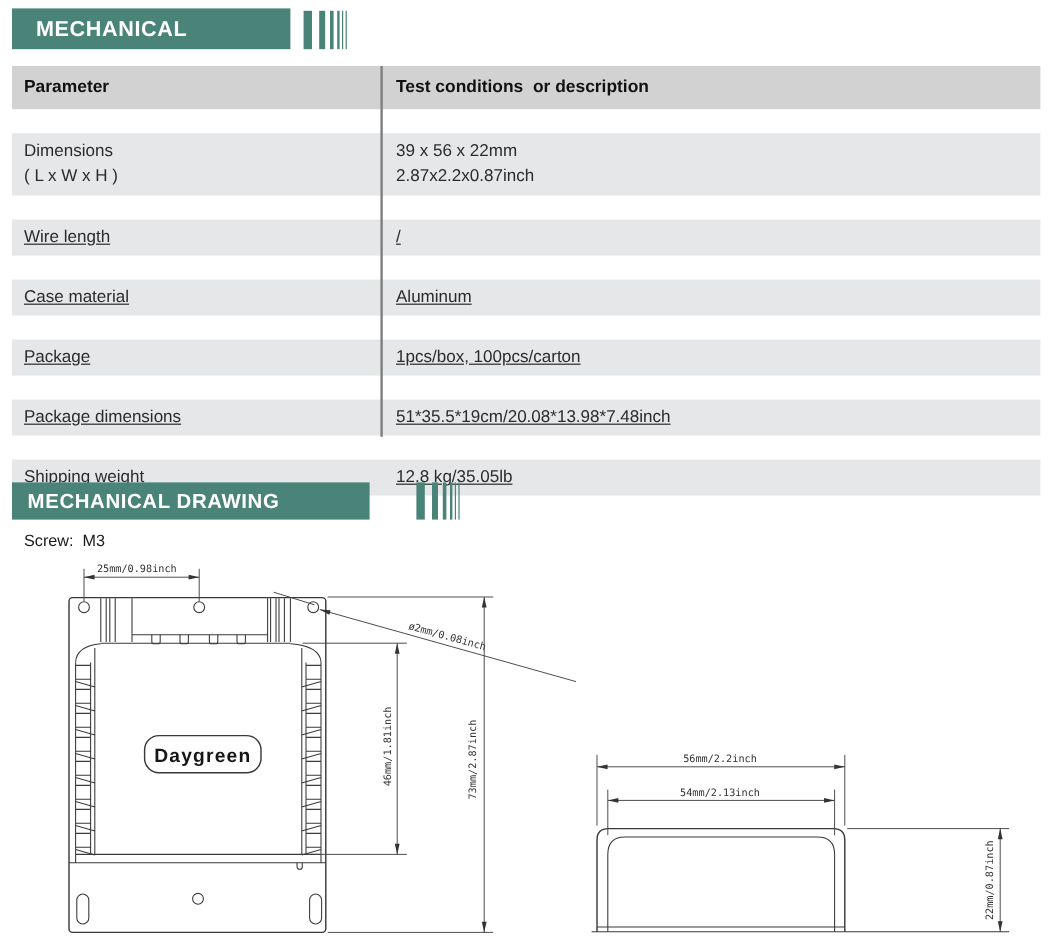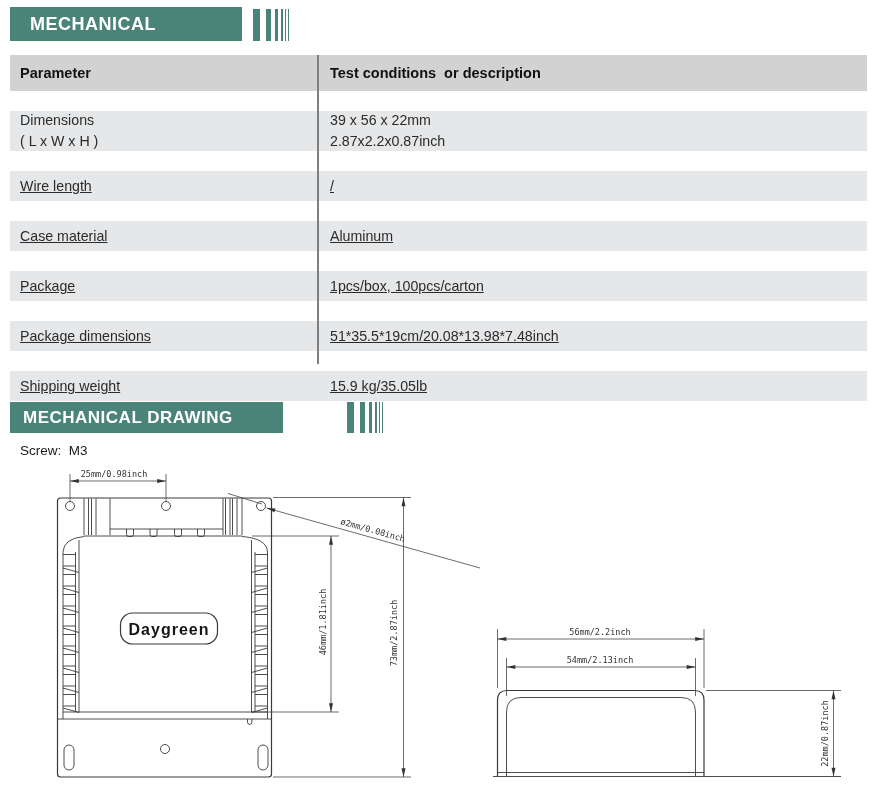--- a/index.html
+++ b/index.html
@@ -3,40 +3,40 @@
 <meta charset="utf-8">
 <style>
   html,body{margin:0;padding:0;background:#fff;}
   #page{position:relative;width:876px;height:793px;background:#fff;overflow:hidden;
         font-family:"Liberation Sans",sans-serif;}
 
   
   .sec-hdr{position:absolute;background:var(--accent,#4A8377);color:#fff;
            font-weight:bold;letter-spacing:.5px;display:flex;align-items:center;}
   #hdr1{left:10px;top:7px;width:232px;height:34px;font-size:18px;padding-left:20px;box-sizing:border-box;}
-  #hdr2{left:10px;top:402px;width:273px;height:31px;font-size:17px;padding-left:13px;box-sizing:border-box;}
+  #hdr2{left:10px;top:402px;width:298px;height:31px;font-size:17px;padding-left:13px;box-sizing:border-box;}
   .bars{position:absolute;display:flex;}
   #bars1{left:253px;top:9px;height:32px;}
   #bars2{left:347px;top:402px;height:31px;}
   .bars i{display:block;background:var(--accent,#4A8377);height:100%;}
   .bars i:nth-child(1){width:7px;}
   .bars i:nth-child(2){width:5px;margin-left:6px;}
   .bars i:nth-child(3){width:3.5px;margin-left:3.5px;}
   .bars i:nth-child(4){width:2.2px;margin-left:2.6px;}
   .bars i:nth-child(5){width:1.5px;margin-left:2px;}
   .bars i:nth-child(6){width:1px;margin-left:1.6px;}
 
   
   #spec-table{position:absolute;left:10px;top:55px;width:857px;}
   .trow{display:flex;align-items:center;margin-bottom:20px;background:var(--table_row_bg,#E6E7E9);
         font-size:14.2px;color:#2b2b2b;}
   .trow.thead{height:36px;background:var(--table_header_bg,#D2D2D3);font-weight:bold;
               font-size:14.5px;color:#111;}
   .trow.h1{height:30px;text-decoration:underline;}
-  .trow.h2{height:40px;}
+  .trow.h2{height:52px;}
   .c1{width:307px;padding-left:10px;box-sizing:border-box;flex-shrink:0;}
   .c2{flex:1;padding-left:13px;box-sizing:border-box;}
   .c1 div,.c2 div{line-height:21px;}
   .pre{white-space:pre;}
   #col-divider{position:absolute;left:307px;top:0;width:1.5px;height:309px;
                background:var(--divider,#7F7F7F);}
 
   
   #screw-note{position:absolute;left:20px;top:443px;font-size:13.5px;color:#1a1a1a;white-space:pre;}
 
@@ -92,21 +92,21 @@
     <div class="trow h1">
       <div class="c1">Package</div>
       <div class="c2">1pcs/box, 100pcs/carton</div>
     </div>
     <div class="trow h1">
       <div class="c1">Package dimensions</div>
       <div class="c2">51*35.5*19cm/20.08*13.98*7.48inch</div>
     </div>
     <div class="trow h1">
       <div class="c1">Shipping weight</div>
-      <div class="c2">15.9 kg/35.05lb</div>
+      <div class="c2">12.8 kg/35.05lb</div>
     </div>
     <div id="col-divider"></div>
   </div>
 
   <div id="hdr2" class="sec-hdr">
     <span>MECHANICAL DRAWING</span>
   </div>
   <div id="bars2" class="bars">
     <i></i>
       <i></i>

